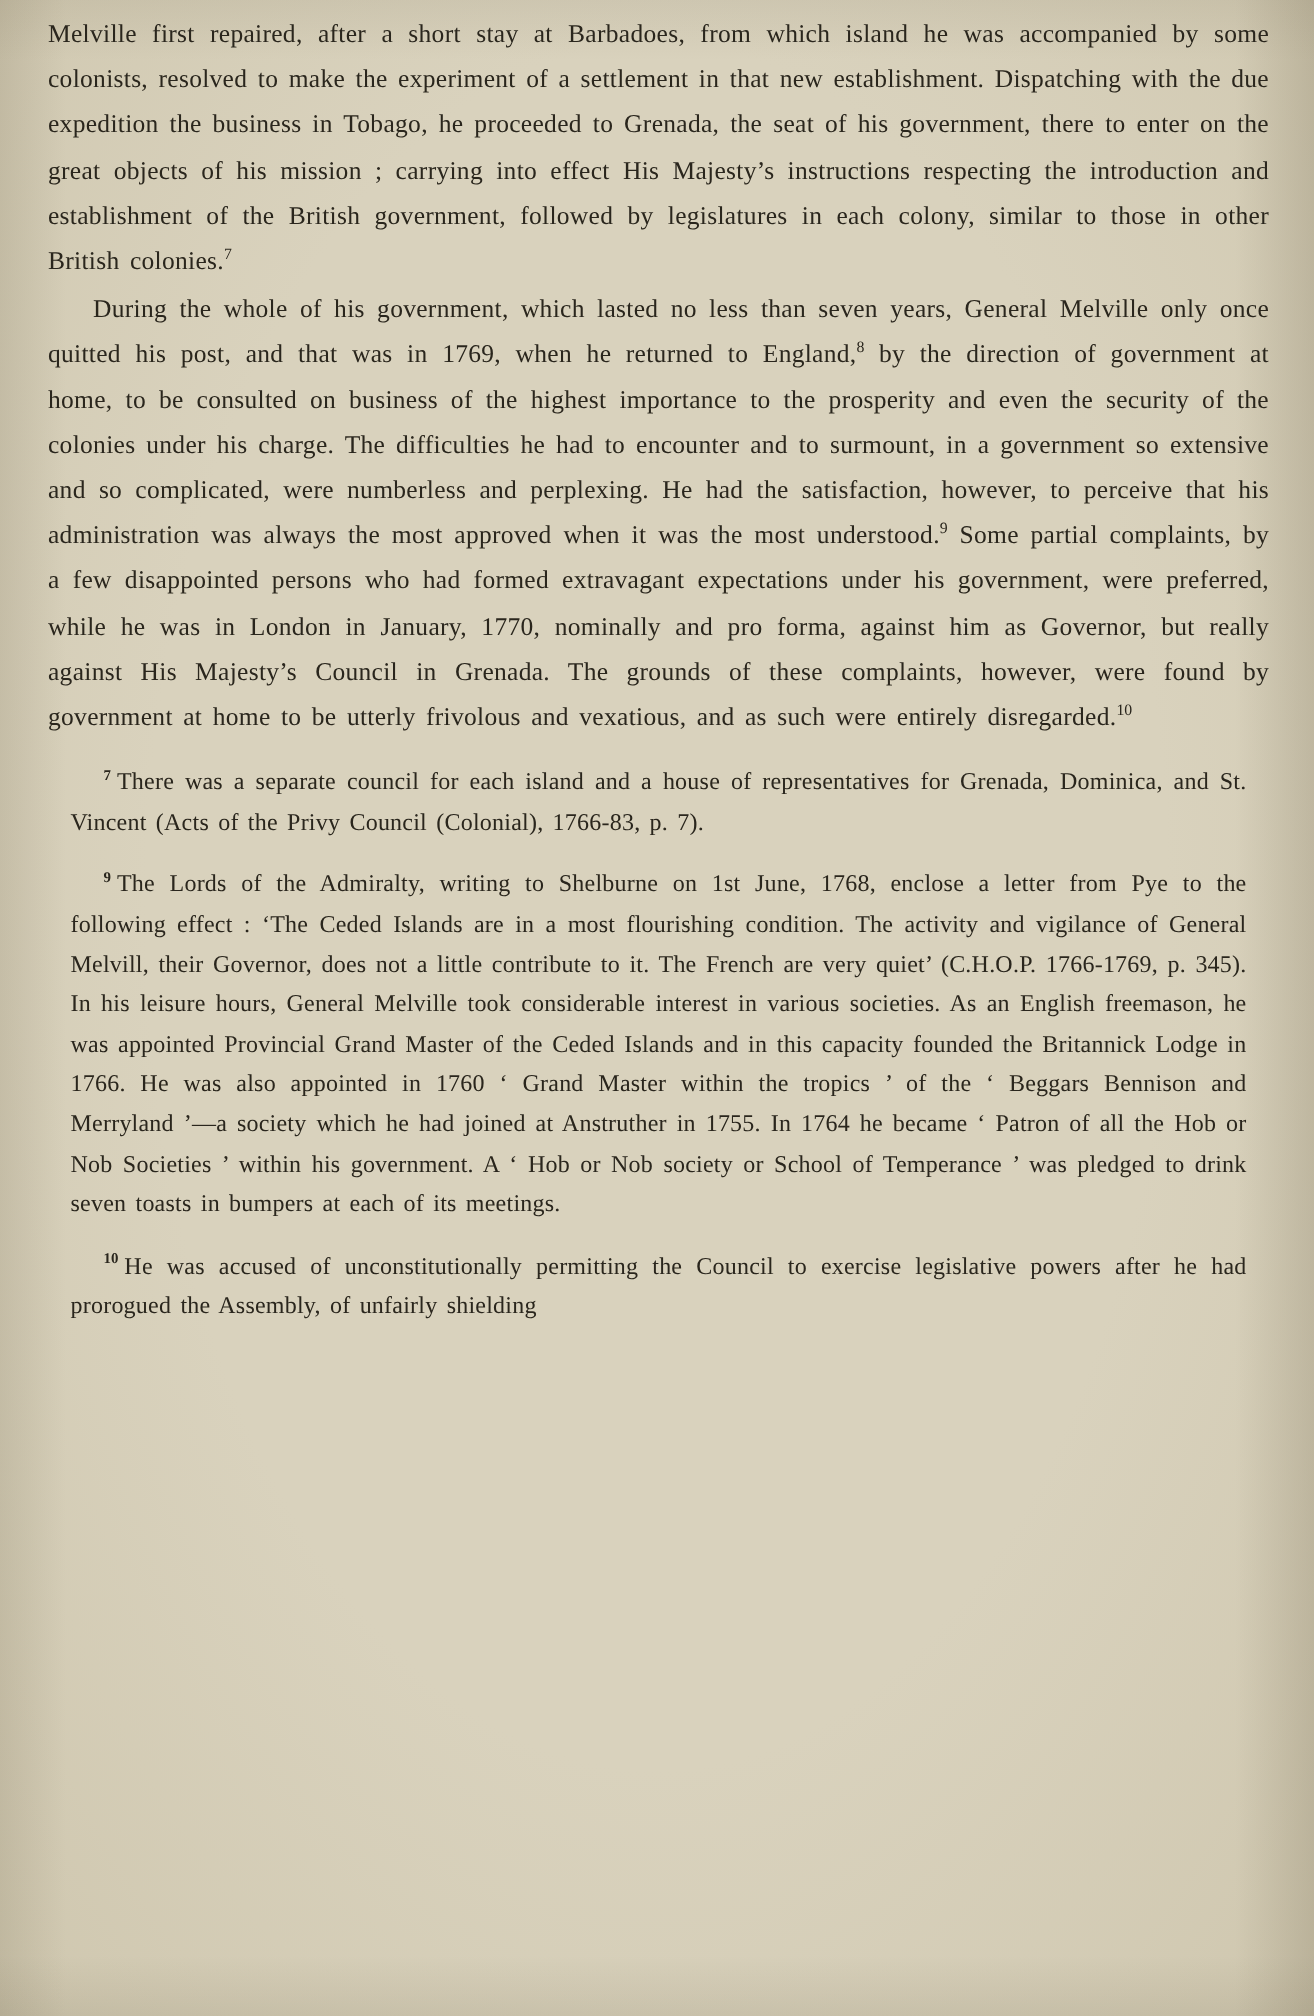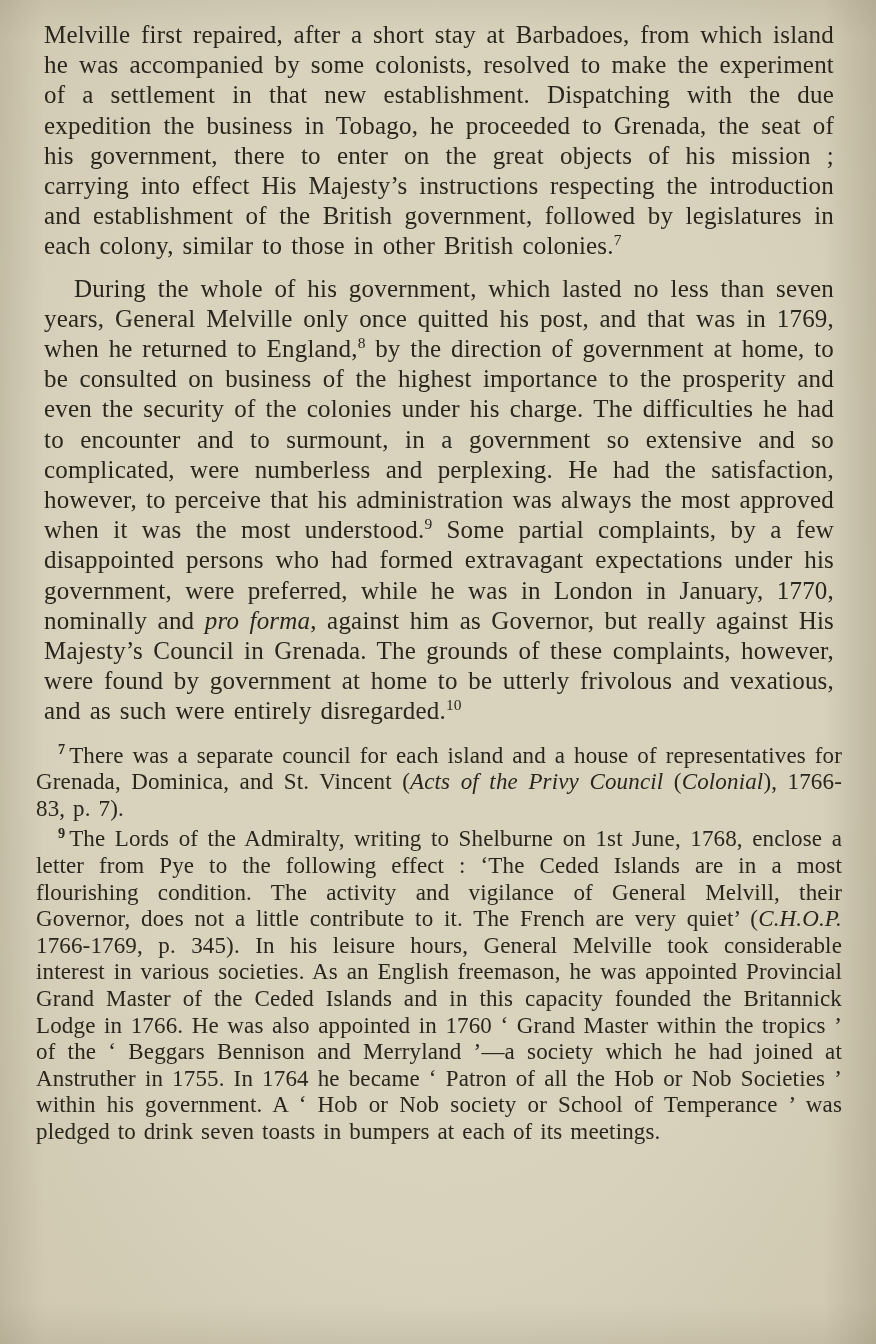--- a/index.html
+++ b/index.html
@@ -11,53 +11,54 @@
     padding: 8px 30px 0 32px;
     overflow: hidden;
     font-family: "Liberation Serif", "DejaVu Serif", serif;
     color: #2a261d;
     background:
       linear-gradient(to right, rgba(110,100,75,0.16), rgba(0,0,0,0) 5%, rgba(0,0,0,0) 94%, rgba(110,100,75,0.22)),
       linear-gradient(to bottom, rgba(110,100,75,0.10), rgba(0,0,0,0) 3%, rgba(0,0,0,0) 97%, rgba(110,100,75,0.12)),
       radial-gradient(ellipse at 50% 45%, #d9d2bd 55%, #cfc7af 100%);
   }
   .body-text p {
-    margin: 12px;
-    font-size: 25px;
+    margin: 0;
+    font-size: 17px;
     line-height: 30.2px;
     text-align: justify;
     letter-spacing: 0.2px;
     word-spacing: 2.5px;
   }
   .body-text p.indent { text-indent: 30px; }
   .body-text p + p { margin-top: 2px; }
   .footnotes { margin-top: 16px; }
   .footnotes p {
-    margin: 4px;
-    font-size: 23px;
+    margin: 15px;
+    font-size: 16px;
     line-height: 26.6px;
     text-align: justify;
     letter-spacing: 0.15px;
     word-spacing: 2px;
     text-indent: 22px;
   }
   sup {
     font-size: 0.62em;
     line-height: 0;
     vertical-align: super;
     letter-spacing: 0;
   }
   .fn-num { font-weight: bold; margin-right: 4px; }
-  .italic { font-style: italic; }
+  .italic { }
 </style>
 </head>
 <body>
 
 <div class="page">
   <div class="body-text">
       <p><span>Melville first repaired, after a short stay at Barbadoes, from which island he was accompanied by some colonists, resolved to make the experiment of a settlement in that new establishment. Dispatching with the due expedition the business in Tobago, he proceeded to Grenada, the seat of his government, there to enter on the great objects of his mission ; carrying into effect His Majesty’s instructions respecting the introduction and establishment of the British government, followed by legislatures in each colony, similar to those in other British colonies.</span><sup>7</sup></p>
       <p class="indent"><span>During the whole of his government, which lasted no less than seven years, General Melville only once quitted his post, and that was in 1769, when he returned to England,</span><sup>8</sup><span> by the direction of government at home, to be consulted on business of the highest importance to the prosperity and even the security of the colonies under his charge. The difficulties he had to encounter and to surmount, in a government so extensive and so complicated, were numberless and perplexing. He had the satisfaction, however, to perceive that his administration was always the most approved when it was the most understood.</span><sup>9</sup><span> Some partial complaints, by a few disappointed persons who had formed extravagant expectations under his government, were preferred, while he was in London in January, 1770, nominally and </span><span class="italic">pro forma</span><span>, against him as Governor, but really against His Majesty’s Council in Grenada. The grounds of these complaints, however, were found by government at home to be utterly frivolous and vexatious, and as such were entirely disregarded.</span><sup>10</sup></p>
     </div>
   <div class="footnotes">
       <p><sup class="fn-num">7</sup><span>There was a separate council for each island and a house of representatives for Grenada, Dominica, and St. Vincent (</span><span class="italic">Acts of the Privy Council</span><span> (</span><span class="italic">Colonial</span><span>), 1766-83, p. 7).</span></p>
       <p><sup class="fn-num">9</sup><span>The Lords of the Admiralty, writing to Shelburne on 1st June, 1768, enclose a letter from Pye to the following effect : ‘The Ceded Islands are in a most flourishing condition. The activity and vigilance of General Melvill, their Governor, does not a little contribute to it. The French are very quiet’ (</span><span class="italic">C.H.O.P.</span><span> 1766-1769, p. 345). In his leisure hours, General Melville took considerable interest in various societies. As an English freemason, he was appointed Provincial Grand Master of the Ceded Islands and in this capacity founded the Britannick Lodge in 1766. He was also appointed in 1760 ‘ Grand Master within the tropics ’ of the ‘ Beggars Bennison and Merryland ’—a society which he had joined at Anstruther in 1755. In 1764 he became ‘ Patron of all the Hob or Nob Societies ’ within his government. A ‘ Hob or Nob society or School of Temperance ’ was pledged to drink seven toasts in bumpers at each of its meetings.</span></p>
+      <p><sup class="fn-num">10</sup><span>He was accused of unconstitutionally permitting the Council to exercise legislative powers after he had prorogued the Assembly, of unfairly shielding</span></p>
     </div>
 </div>
 
 </body></html>

